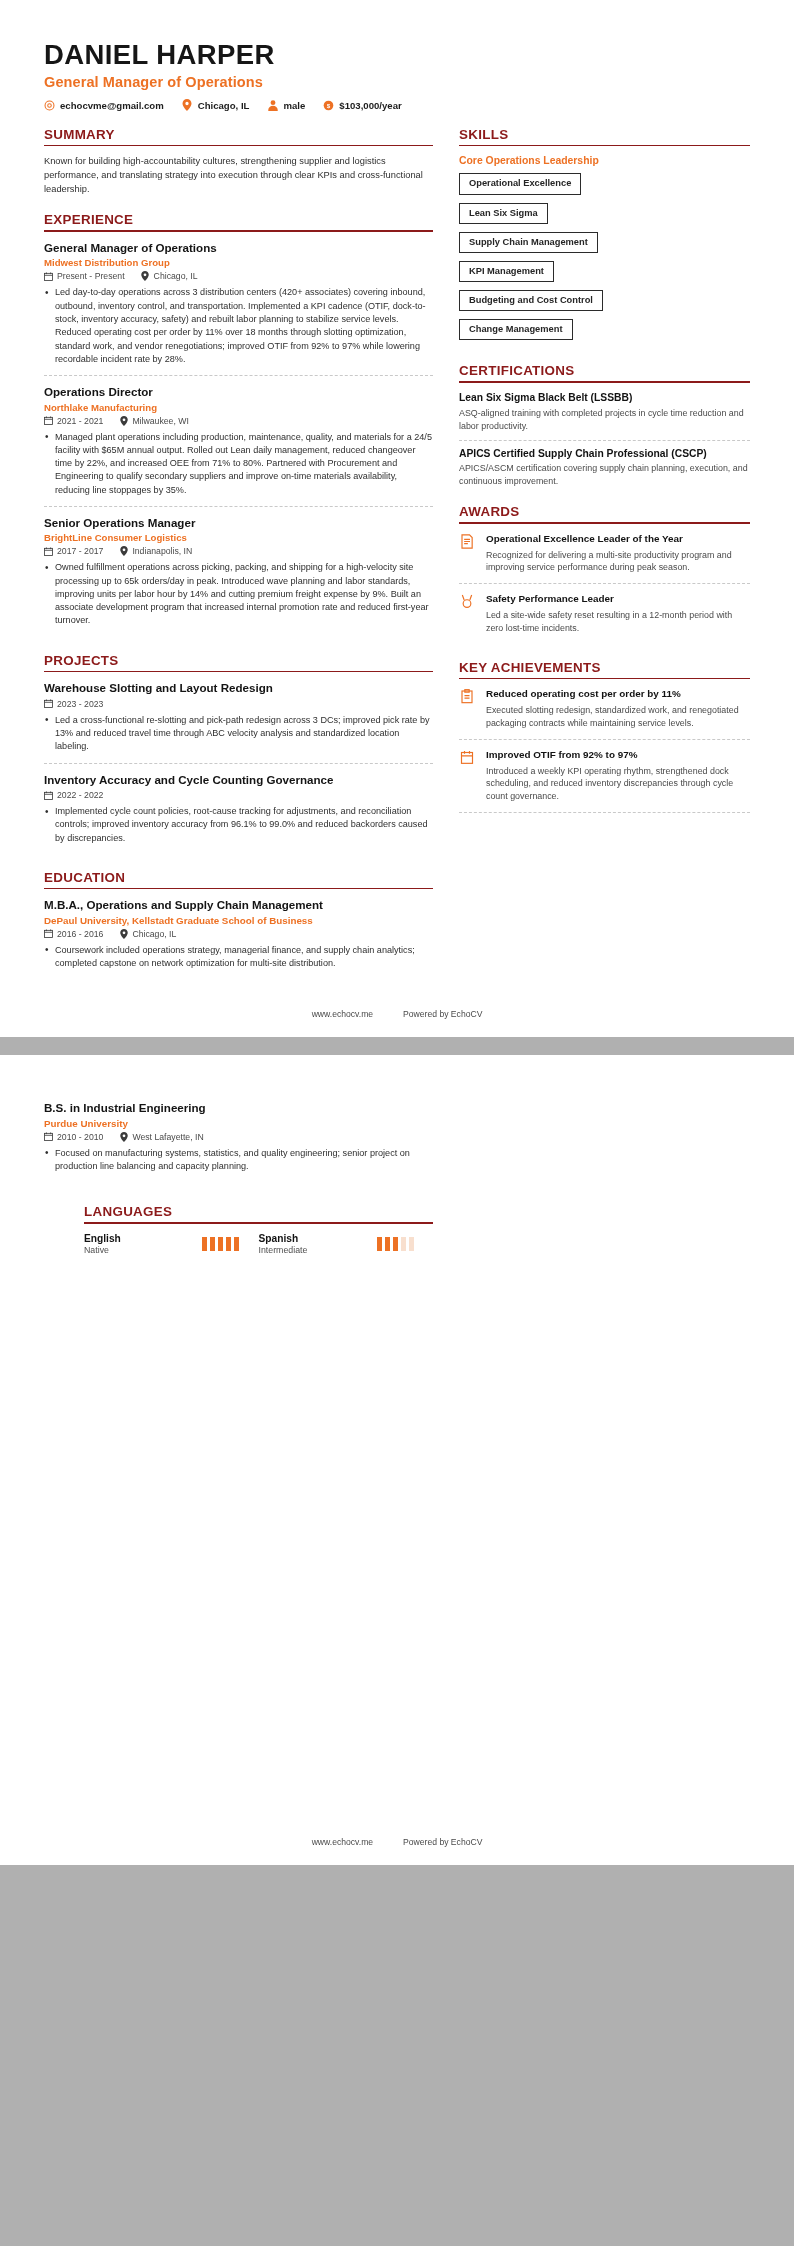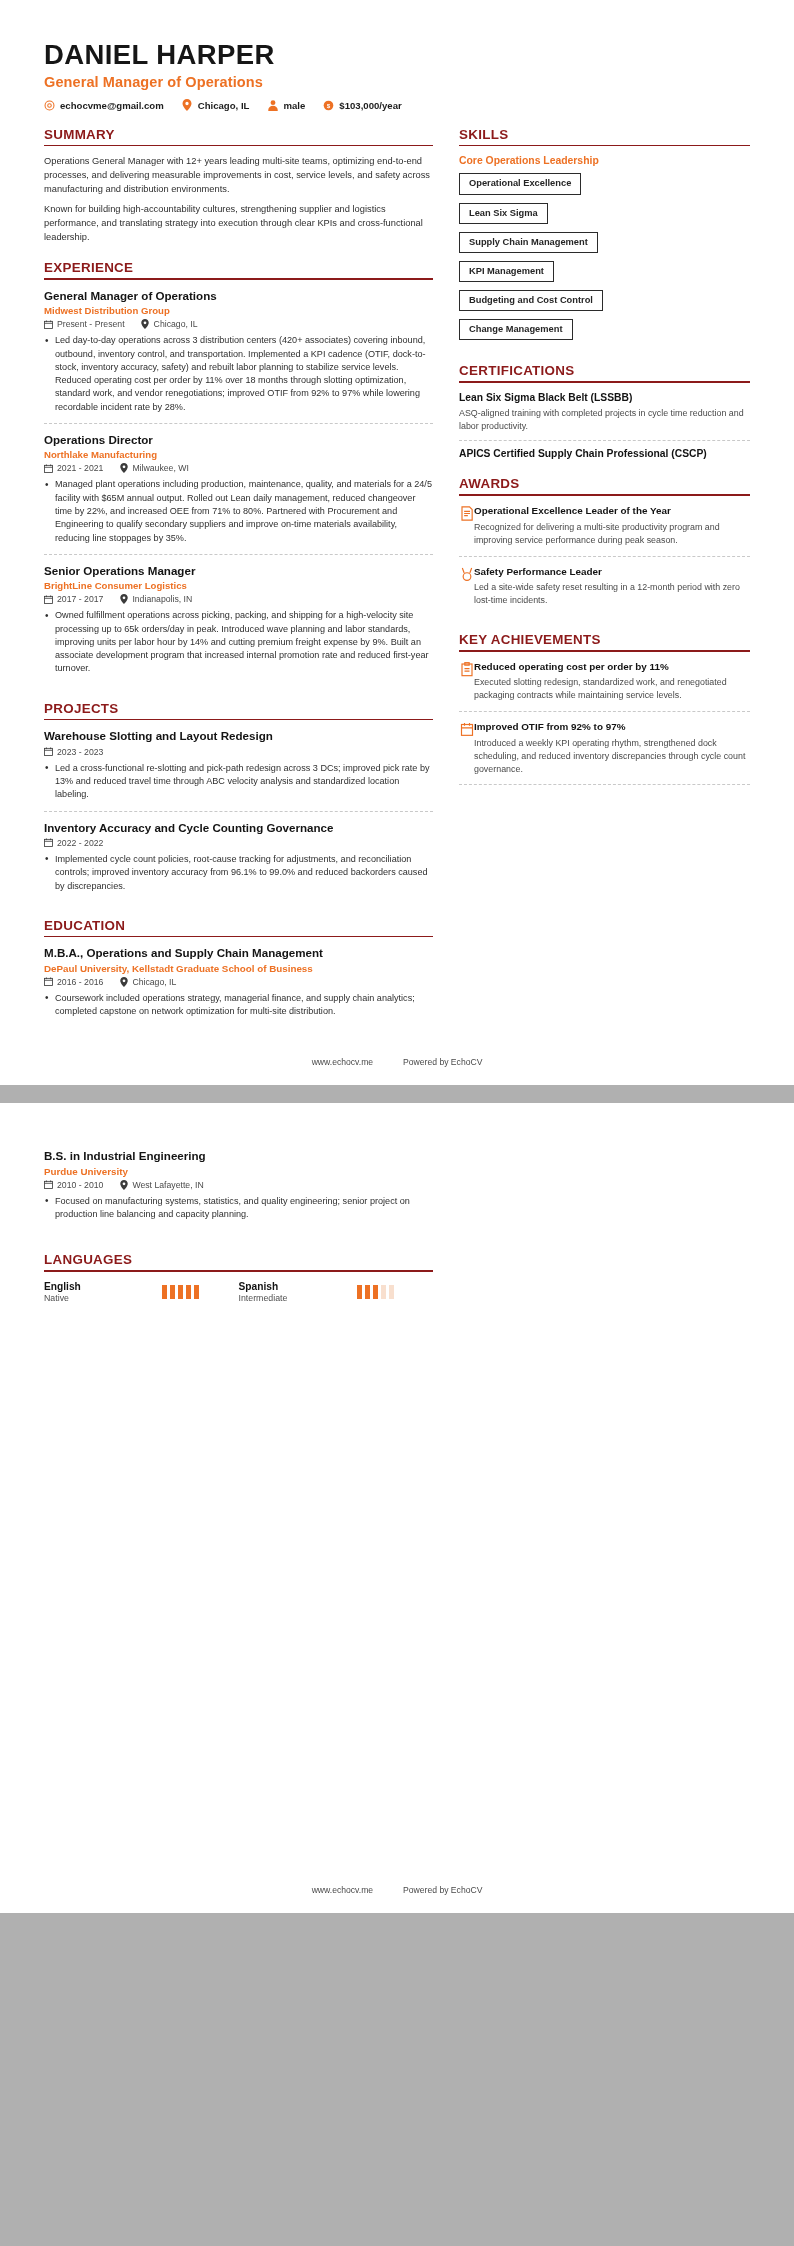--- a/index.html
+++ b/index.html
@@ -163,21 +163,21 @@
   }
   .tag-row { display: block; }
 
   
   .cert { padding-bottom: 7px; margin-bottom: 7px; border-bottom: 1px dashed #c9c9c9; }
   .cert.last { border-bottom: none; margin-bottom: 0; padding-bottom: 0; }
   .cert-name { font-size: 10.3px; font-weight: bold; color: #131313; line-height: 1.25; }
   .cert-desc { font-size: 8.9px; line-height: 1.45; color: #4a4a4a; margin-top: 2px; }
 
   
-  .aw { display: flex; gap: 0; padding-bottom: 9px; margin-bottom: 9px; border-bottom: 1px dashed #c9c9c9; }
+  .aw { display: flex; gap: 12px; padding-bottom: 9px; margin-bottom: 9px; border-bottom: 1px dashed #c9c9c9; }
   .aw.last { border-bottom: none; margin-bottom: 0; }
   .aw-icon {
     width: 15px; height: 15px;
     flex: 0 0 15px;
     color: #ED7124;
     margin-top: 1px;
     display: flex; align-items: center; justify-content: center;
   }
   .aw-icon svg { display: block; }
   .aw-body { flex: 1 1 auto; }
@@ -263,21 +263,20 @@
         </div>
       </div>
 
       <div class="cols">
 
         <div class="col-left">
 
           <div class="sec">
             <div class="sec-title">SUMMARY</div>
             <div class="sec-rule"></div>
-            <p class="para">Operations General Manager with 12+ years leading multi-site teams, optimizing end-to-end processes, and delivering measurable improvements in cost, service levels, and safety across manufacturing and distribution environments.</p>
             <p class="para">Known for building high-accountability cultures, strengthening supplier and logistics performance, and translating strategy into execution through clear KPIs and cross-functional leadership.</p>
           </div>
 
           <div class="sec">
             <div class="sec-title">EXPERIENCE</div>
             <div class="sec-rule"></div>
 
             <div class="item">
               <div class="item-title">General Manager of Operations</div>
               <div class="item-org">Midwest Distribution Group</div>
@@ -454,20 +453,21 @@
           <div class="sec">
             <div class="sec-title">CERTIFICATIONS</div>
             <div class="sec-rule"></div>
 
             <div class="cert">
               <div class="cert-name">Lean Six Sigma Black Belt (LSSBB)</div>
               <div class="cert-desc">ASQ-aligned training with completed projects in cycle time reduction and labor productivity.</div>
             </div>
             <div class="cert last">
               <div class="cert-name">APICS Certified Supply Chain Professional (CSCP)</div>
+              <div class="cert-desc">APICS/ASCM certification covering supply chain planning, execution, and continuous improvement.</div>
             </div>
           </div>
 
           <div class="sec">
             <div class="sec-title">AWARDS</div>
             <div class="sec-rule"></div>
 
             <div class="aw">
               <div class="aw-icon">
                 <svg width="14" height="15" viewBox="0 0 16 18" fill="none" stroke="currentColor" stroke-width="1.4">
@@ -567,21 +567,21 @@
                   </span>
                   <span>West Lafayette, IN</span>
                 </span>
               </div>
               <ul class="bullets">
                 <li>Focused on manufacturing systems, statistics, and quality engineering; senior project on production line balancing and capacity planning.</li>
               </ul>
             </div>
           </div>
 
-          <div class="sec" style="margin-top:22px;">
+          <div class="sec" style="margin-top:22px;margin-left:40px;">
             <div class="sec-title">LANGUAGES</div>
             <div class="sec-rule"></div>
 
             <div class="lang-wrap">
 
               <div class="lang-block">
                 <div class="lang-names">
                   <div class="lang-name">English</div>
                   <div class="lang-level">Native</div>
                 </div>

